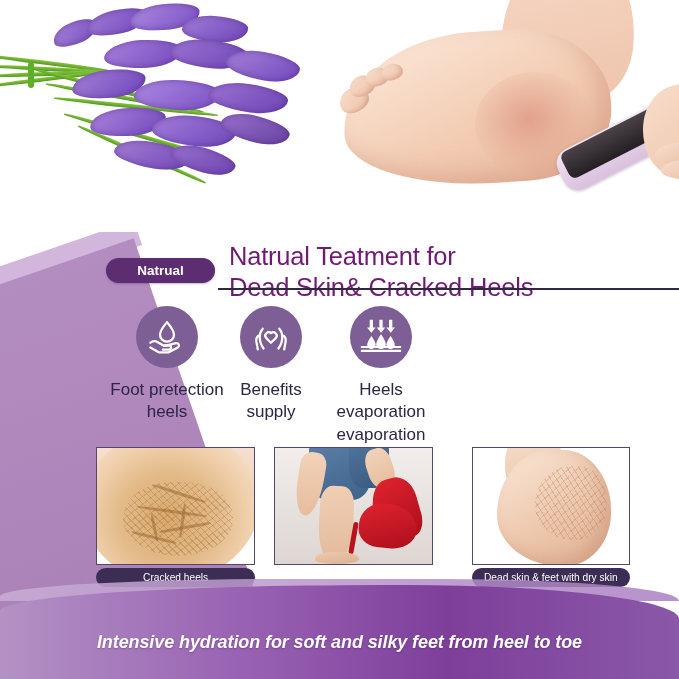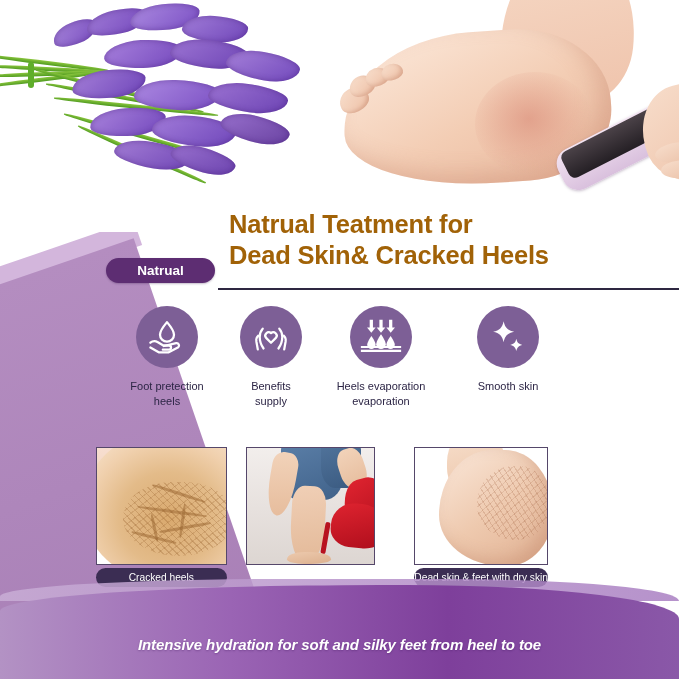--- a/index.html
+++ b/index.html
@@ -139,25 +139,25 @@
     left: 0; bottom: 78px;
     width: 679px; height: 22px;
     background: linear-gradient(90deg,#c9aed6 0%,#b894cb 50%,#a97fc2 100%);
     border-radius: 54% 44% 0 0 / 22px 28px 0 0;
     opacity: .85;
   }
 
   
   .headline {
     position: absolute;
-    left: 229px; top: 209px;
+    left: 229px; top: 241px;
     width: 430px;
-    color: #a16207;
+    color: #701a75;
     font-size: 25.5px;
-    font-weight: bold;
+    font-weight: normal;
     line-height: 1.21;
     letter-spacing: -.2px;
   }
   .headline .l2 { display: block; }
   .benefits-badge {
     position: absolute;
     left: 106px; top: 258px;
     width: 109px; height: 25px;
     background: #5d2d72;
     border-radius: 13px;
@@ -197,31 +197,31 @@
     border-radius: 50%;
     background: #7d5f96;
     display: flex;
     align-items: center;
     justify-content: center;
     overflow: hidden;
   }
   .benefit-label {
     margin-top: 11px;
     color: #2c2545;
-    font-size: 11px;
+    font-size: 17px;
     line-height: 1.32;
     text-align: center;
     font-weight: normal;
   }
 
   
   .cards {
     position: absolute;
     left: 96px; top: 447px;
-    width: 452px;
+    width: 534px;
     display: flex;
     gap: 19px;
   }
   .card { position: relative; }
   .c1 { width: 160px; }
   .c2 { width: 159px; }
   .c3 { width: 159px; padding-left: 20px; }
   .card-photo {
     width: 100%;
     height: 118px;
@@ -362,21 +362,21 @@
     border-radius: 50% 40% 42% 54% / 52% 48% 48% 46%;
   }
 
   
   .slogan {
     position: absolute;
     left: 0; bottom: 26px;
     width: 679px;
     text-align: center;
     color: #ffffff;
-    font-size: 15px;
+    font-size: 18px;
     font-weight: bold;
     font-style: italic;
     letter-spacing: -.1px;
     text-shadow: 0 1px 2px rgba(60,20,90,.35);
   }
 </style>
 </head>
 <body>
 
 <div id="page">
@@ -489,31 +489,20 @@
           <path d="M3 34.5h42" fill="none" stroke="#ffffff" stroke-width="2.2"></path>
           <path d="M3 38.5h42" fill="none" stroke="#ffffff" stroke-width="2.2"></path>
         </svg>
       </div>
       <div class="benefit-label">
         <span>Heels evaporation</span><br>
         <span>evaporation</span>
       </div>
     </div>
 
-    <div class="benefit b4">
-      <div class="icon-circle">
-        <svg width="42" height="42" viewBox="0 0 48 48">
-          <path d="M19 6c1.6 7.4 4.6 10.4 12 12 -7.4 1.6 -10.4 4.6 -12 12 -1.6 -7.4 -4.6 -10.4 -12 -12 7.4 -1.6 10.4 -4.6 12 -12z" fill="#ffffff"></path>
-          <path d="M33.5 26c0.9 4.3 2.7 6.1 7 7 -4.3 0.9 -6.1 2.7 -7 7 -0.9 -4.3 -2.7 -6.1 -7 -7 4.3 -0.9 6.1 -2.7 7 -7z" fill="#ffffff"></path>
-        </svg>
-      </div>
-      <div class="benefit-label">
-        <span>Smooth skin</span>
-      </div>
-    </div>
   </div>
 
   <div class="cards">
 
     <div class="card c1">
       <div class="card-photo">
         <div class="macro-top"></div>
         <div class="heel-macro"></div>
         <div class="crack" style="left:54px;  top:44px; width:56px; height:3px; transform:rotate(18deg);"></div>
         <div class="crack" style="left:40px;  top:62px; width:70px; height:3px; transform:rotate(8deg);"></div>

